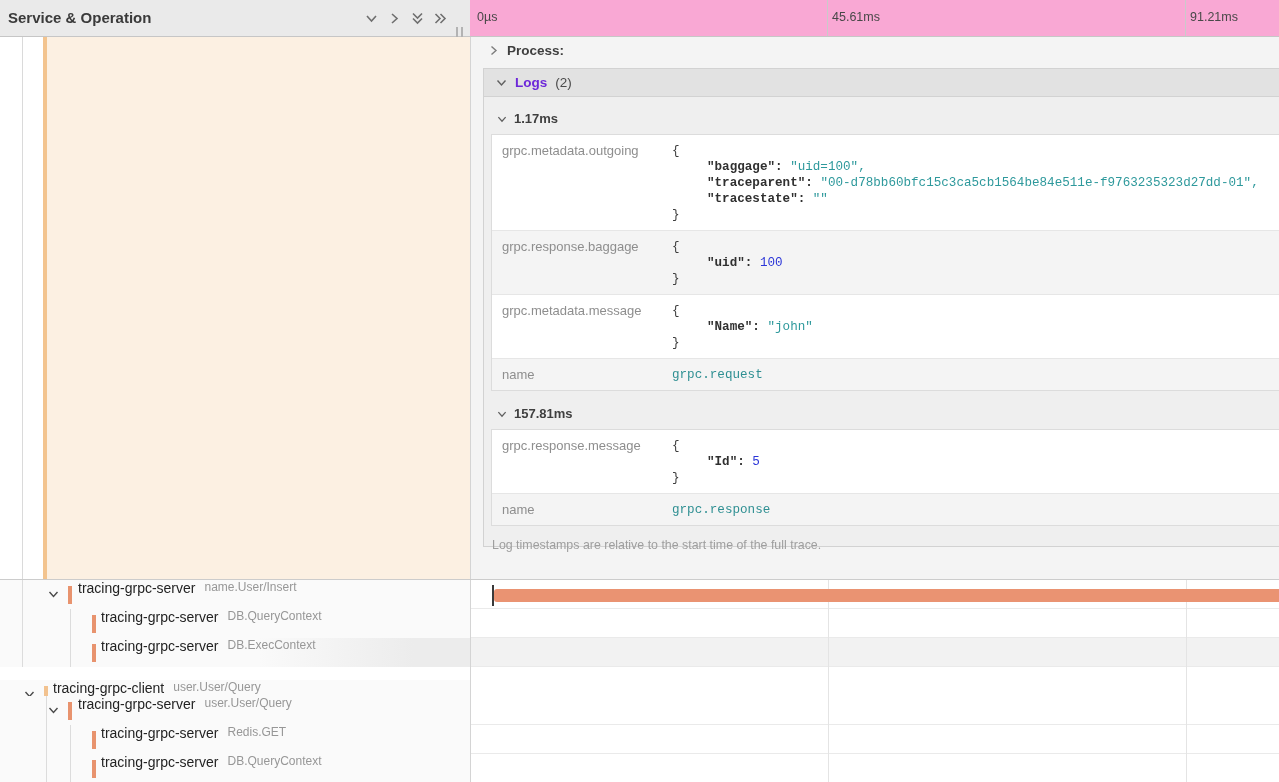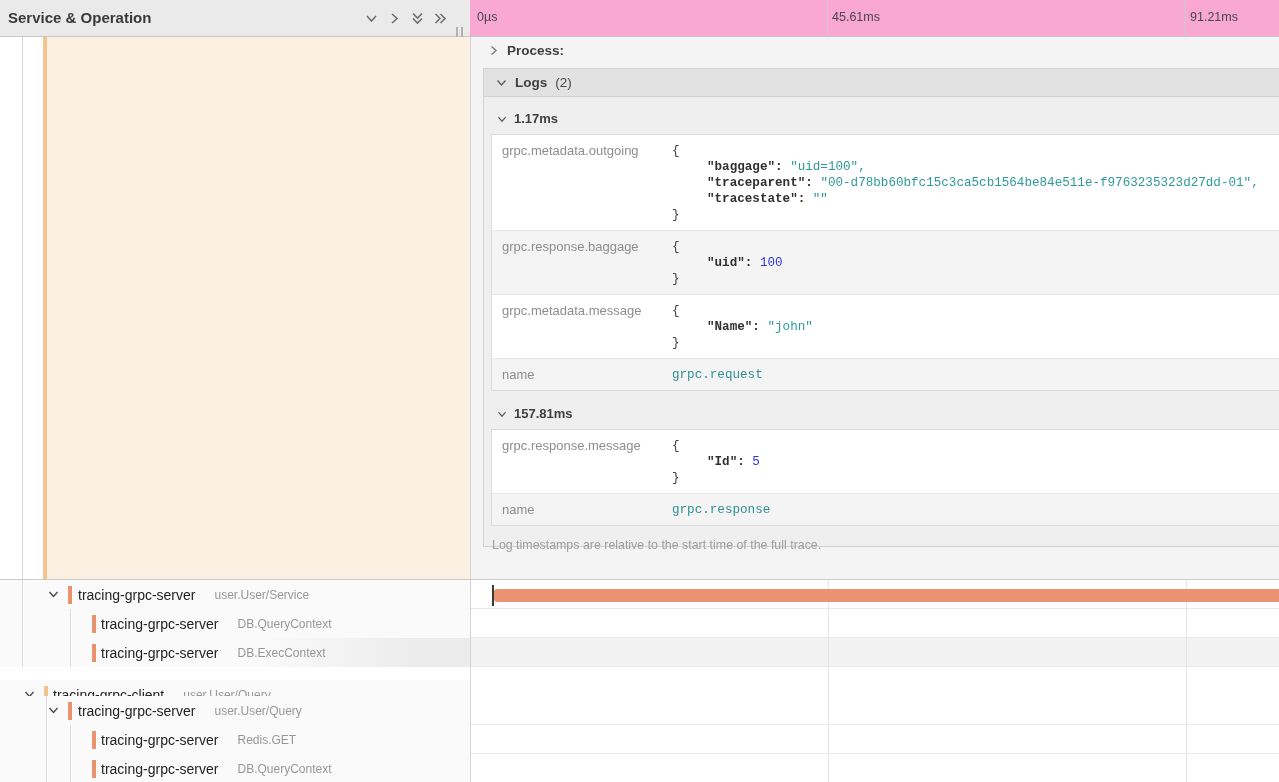--- a/index.html
+++ b/index.html
@@ -33,21 +33,21 @@
 
   
   .detail-right { position:absolute; left:471px; top:37px; width:808px; height:542px; background:#f4f4f4; }
   .process-row { position:absolute; left:17px; top:6px; display:flex; align-items:center; gap:8px; cursor:pointer; }
   .process-label { font-size:13.5px; font-weight:bold; color:#3f3f3f; }
 
   .logs-box { position:absolute; left:12px; top:31px; width:810px; height:479px;
               border:1px solid #d2d2d2; background:#efefef; }
   .logs-head { height:28px; background:#e2e2e2; border-bottom:1px solid #d2d2d2;
                display:flex; align-items:center; gap:8px; padding-left:12px; cursor:pointer; }
-  .logs-title { font-size:13.5px; font-weight:bold; color:#404040; }
+  .logs-title { font-size:13.5px; font-weight:bold; color:#6d28d9; }
   .logs-count { font-size:13.5px; color:#4a4a4a; }
   .logs-body { padding:14px 0 0 7px; }
   .ts-head { display:flex; align-items:center; gap:7px; padding-left:6px; margin-bottom:8px; cursor:pointer; }
   .ts-label { font-size:13px; font-weight:bold; color:#3f3f3f; }
 
   .kv { width:796px; background:#fff; border:1px solid #dcdcdc; }
   .kv-row { display:flex; border-top:1px solid #e6e6e6; }
   .kv-row:first-child { border-top:none; }
   .kv-row.alt { background:#f4f4f4; }
   .kv-key { width:170px; flex:0 0 170px; padding:8px 0 7px 10px; font-size:13px; color:#8e8e8e; }
@@ -69,21 +69,21 @@
   .srow .cell-l { position:absolute; left:0; top:0; width:470px; height:29px; background:#fafafa; }
   .srow .cell-r { position:absolute; left:471px; top:0; width:808px; height:29px;
                   background:#fff; border-bottom:1px solid #eaeaea; }
   .srow.shaded .cell-l { background:linear-gradient(90deg,#fafafa 0%,#fafafa 55%,#ececec 88%); }
   .srow.shaded .cell-r { background:#f2f2f2; }
   .tguide { position:absolute; top:0; bottom:0; width:1px; background:#dcdcdc; }
   .tchev { position:absolute; top:9px; }
   .cbar { position:absolute; top:5.5px; width:4px; height:18px; }
   .cbar.server { background:#e8936e; }
   .cbar.client { background:#f2c28f; }
-  .names { position:absolute; top:0; height:29px; display:flex; align-items:center; gap:19px; }
+  .names { position:absolute; top:0; height:29px; display:flex; gap:9px; }
   .svc { font-size:14px; font-weight:500; color:#232323; white-space:nowrap; }
   .op  { font-size:12px; color:#979797; white-space:nowrap; }
   .names.d0 { left:53px; } .names.d1 { left:78px; } .names.d2 { left:101px; }
 
   .span-bar { position:absolute; left:23px; right:0; top:9px; height:13px;
               background:#ea9372; border-radius:3px 0 0 3px; z-index:2; }
   .log-tick { position:absolute; left:21px; top:5px; width:2px; height:21px; background:#3a3a3a; z-index:3; }
 </style>
 </head>
 <body>
@@ -222,21 +222,21 @@
 
     <div class="srow" style="top:0">
       <div class="cell-l">
         <div class="tguide" style="left:22px"></div>
         <svg class="tchev" style="left:48px" width="11" height="11" viewBox="0 0 11 11" fill="none" stroke="#4a4a4a" stroke-width="1.4">
             <polyline points="1.5,3 5.5,7.5 9.5,3"></polyline>
           </svg>
         <div class="cbar server" style="left:68px"></div>
         <div class="names d1">
             <span class="svc">tracing-grpc-server</span>
-            <span class="op">user.User/Service</span>
+            <span class="op">name.User/Insert</span>
           </div>
       </div>
       <div class="cell-r">
         <div class="span-bar"></div>
         <div class="log-tick"></div>
       </div>
     </div>
 
     <div class="srow" style="top:29px">
       <div class="cell-l">

